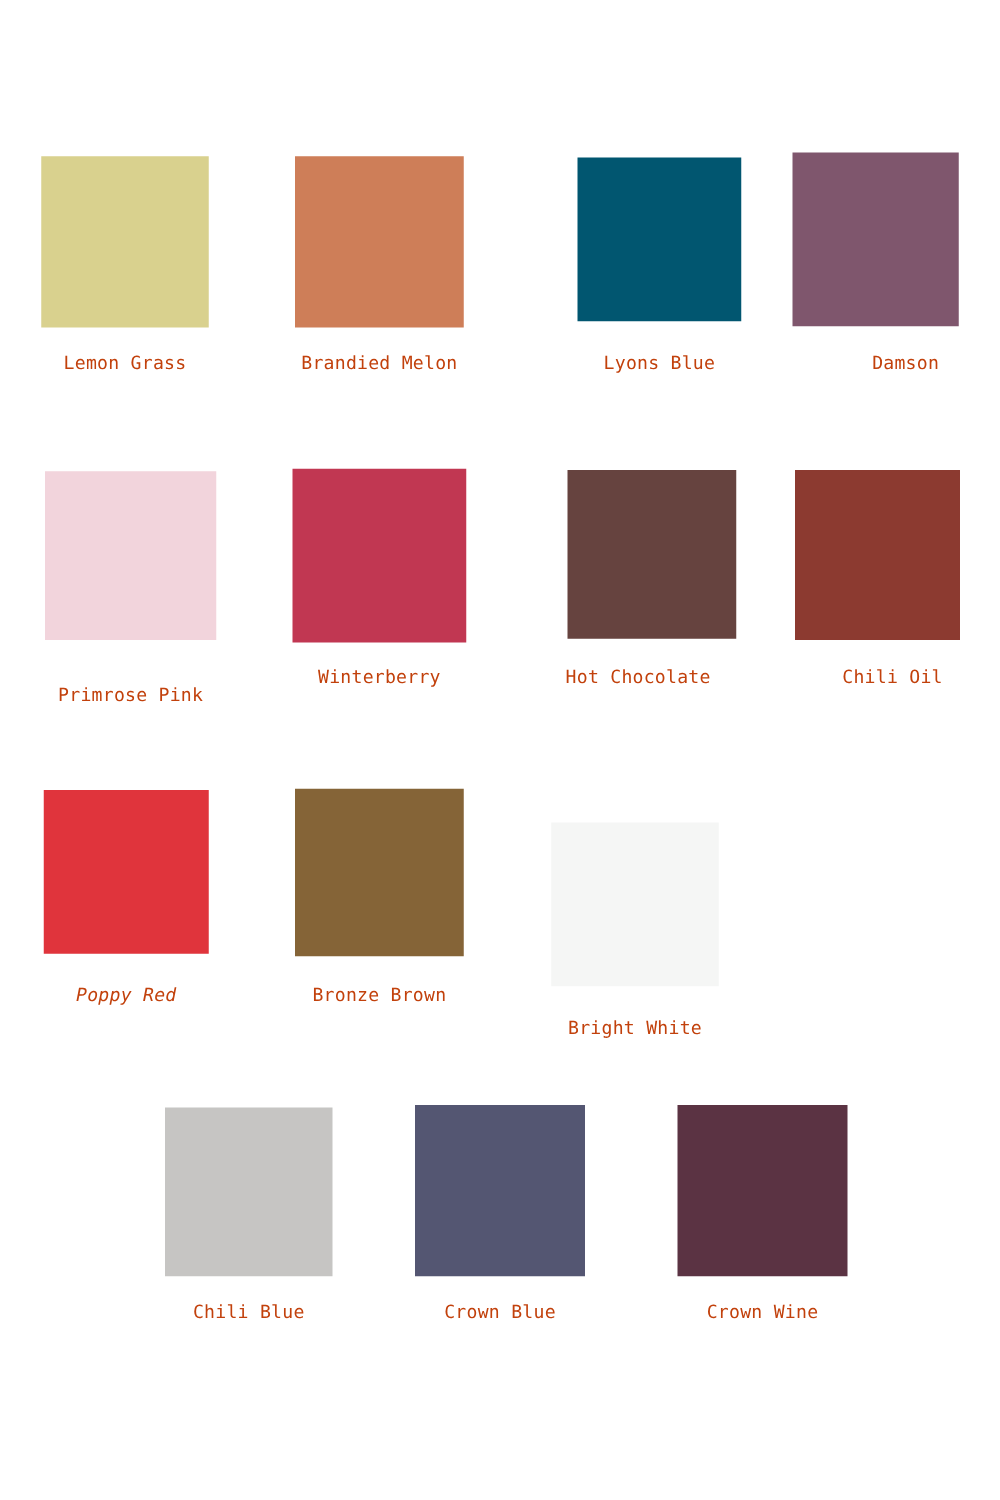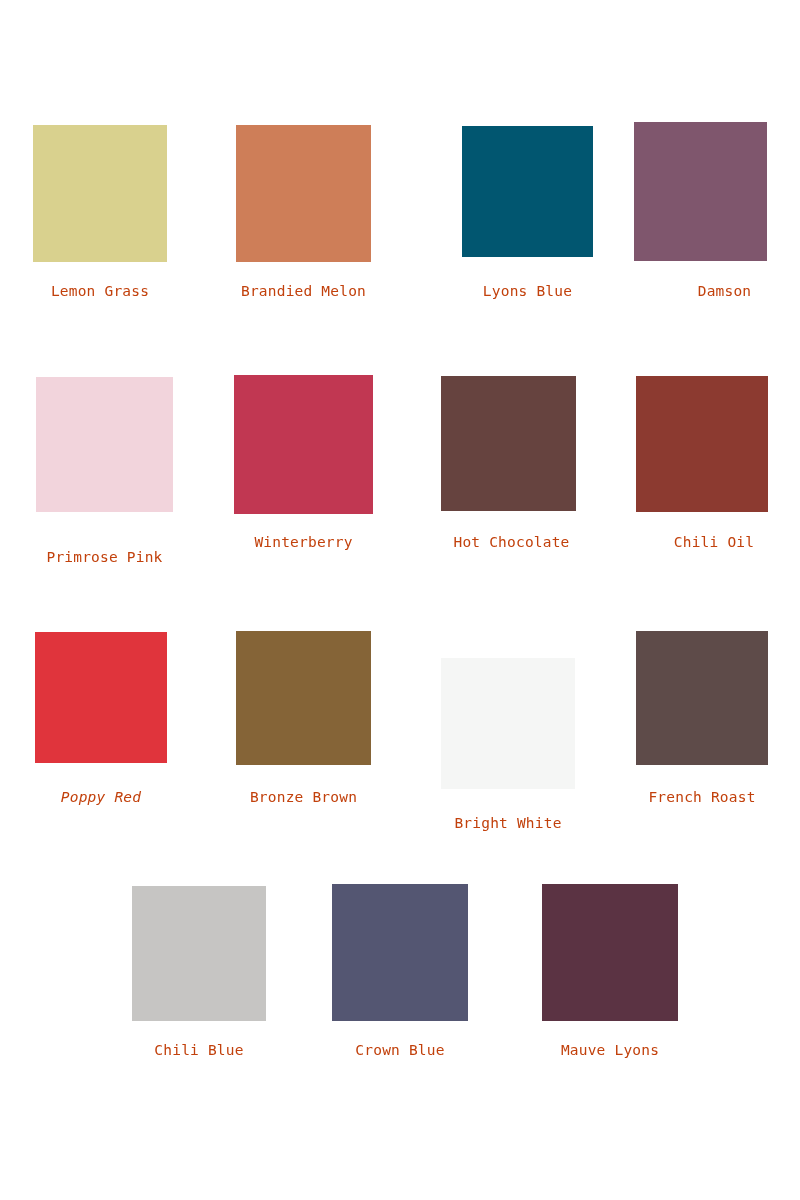--- a/index.html
+++ b/index.html
@@ -65,49 +65,45 @@
       <div class="swatch-label" style="top: 161px;">Damson</div>
     </div>
     <div class="swatch-cell" style="left: 36px; top: 377px; width: 137px; height: 175px;">
       <div class="swatch-chip" title="Primrose Pink" style="width: 137px; height: 135px; background: rgb(242, 212, 220);"></div>
       <div class="swatch-label" style="top: 157px; margin-top: 15px;">Primrose Pink</div>
     </div>
     <div class="swatch-cell" style="left: 234px; top: 375px; width: 139px; height: 177px;">
       <div class="swatch-chip" title="Winterberry" style="width: 139px; height: 139px; background: rgb(193, 55, 82);"></div>
       <div class="swatch-label" style="top: 159px;">Winterberry</div>
     </div>
-    <div class="swatch-cell" style="left: 441px; top: 376px; width: 113px; height: 176px; padding-left: 28px;">
+    <div class="swatch-cell" style="left: 454px; top: 376px; width: 113px; height: 176px;">
       <div class="swatch-chip" title="Hot Chocolate" style="width: 135px; height: 135px; background: rgb(102, 67, 63);"></div>
       <div class="swatch-label" style="top: 158px;">Hot Chocolate</div>
     </div>
     <div class="swatch-cell" style="left: 636px; top: 376px; width: 156px; height: 176px;">
       <div class="swatch-chip" title="Chili Oil" style="width: 132px; height: 136px; background: rgb(140, 58, 48);"></div>
       <div class="swatch-label" style="top: 158px;">Chili Oil</div>
     </div>
     <div class="swatch-cell" style="left: 35px; top: 632px; width: 132px; height: 175px;">
       <div class="swatch-chip" title="Poppy Red" style="width: 132px; height: 131px; background: rgb(224, 52, 60);"></div>
       <div class="swatch-label" style="top: 157px; font-style: italic;">Poppy Red</div>
     </div>
     <div class="swatch-cell" style="left: 236px; top: 631px; width: 135px; height: 176px;">
       <div class="swatch-chip" title="Bronze Brown" style="width: 135px; height: 134px; background: rgb(133, 100, 55);"></div>
       <div class="swatch-label" style="top: 158px;">Bronze Brown</div>
     </div>
     <div class="swatch-cell" style="left: 441px; top: 658px; width: 134px; height: 175px; text-align: right;">
       <div class="swatch-chip" title="Bright White" style="width: 134px; height: 131px; background: rgb(245, 246, 245);"></div>
       <div class="swatch-label" style="top: 157px;">Bright White</div>
     </div>
-    <div class="swatch-cell" style="left: 636px; top: 631px; width: 132px; height: 176px;">
-      <div class="swatch-chip" title="French Roast" style="width: 132px; height: 134px; background: rgb(94, 75, 73);"></div>
-      <div class="swatch-label" style="top: 158px;">French Roast</div>
-    </div>
     <div class="swatch-cell" style="left: 132px; top: 886px; width: 134px; height: 174px;">
       <div class="swatch-chip" title="Vapor Blue" style="width: 134px; height: 135px; background: rgb(198, 197, 195);"></div>
       <div class="swatch-label" style="top: 156px;">Chili Blue</div>
     </div>
     <div class="swatch-cell" style="left: 332px; top: 884px; width: 136px; height: 176px;">
       <div class="swatch-chip" title="Crown Blue" style="width: 136px; height: 137px; background: rgb(84, 86, 114);"></div>
       <div class="swatch-label" style="top: 158px;">Crown Blue</div>
     </div>
     <div class="swatch-cell" style="left: 542px; top: 884px; width: 136px; height: 176px;">
       <div class="swatch-chip" title="Mauve Wine" style="width: 136px; height: 137px; background: rgb(91, 51, 67);"></div>
-      <div class="swatch-label" style="top: 158px;">Mauve Lyons</div>
+      <div class="swatch-label" style="top: 158px;">Crown Wine</div>
     </div>
   </div>
 
 </body></html>

